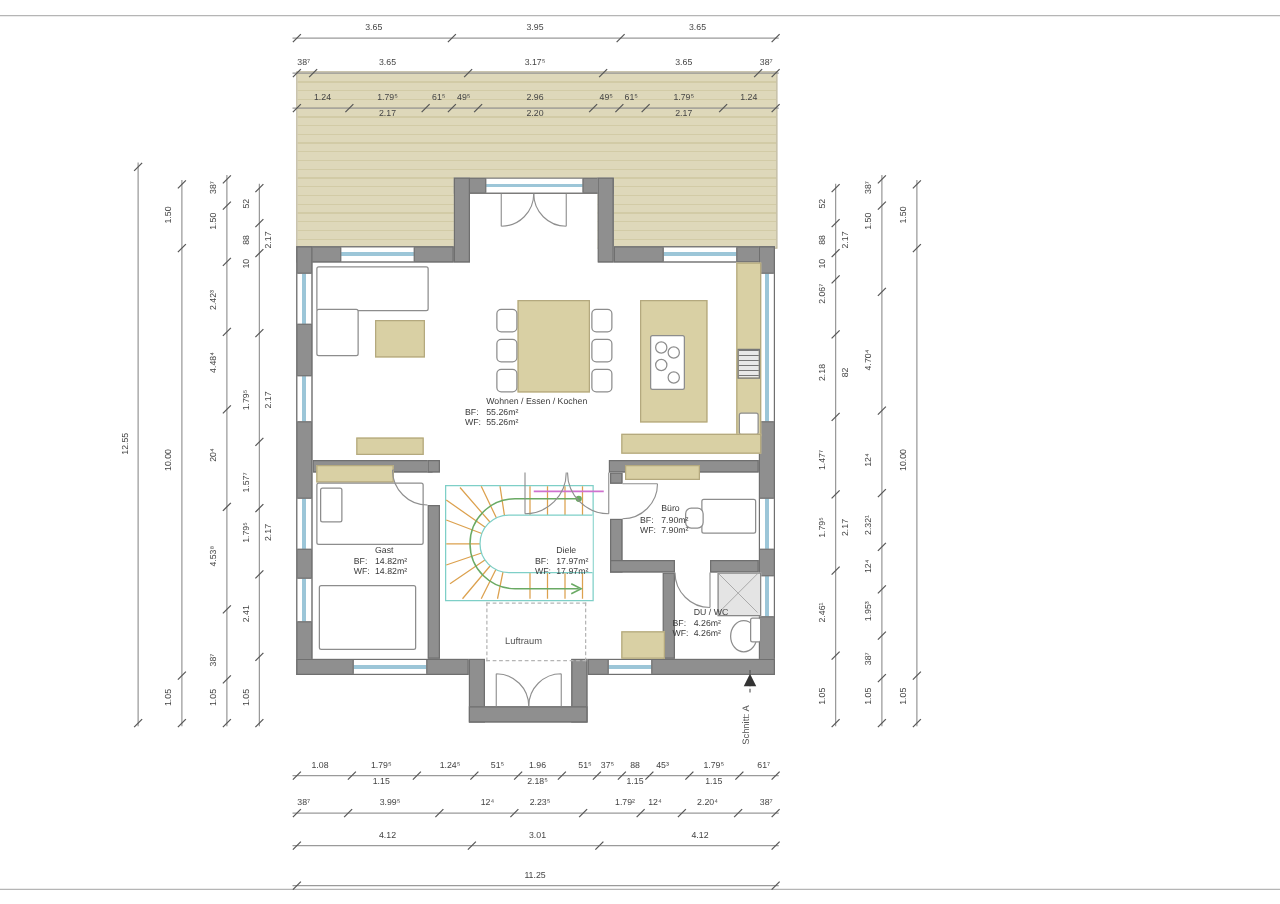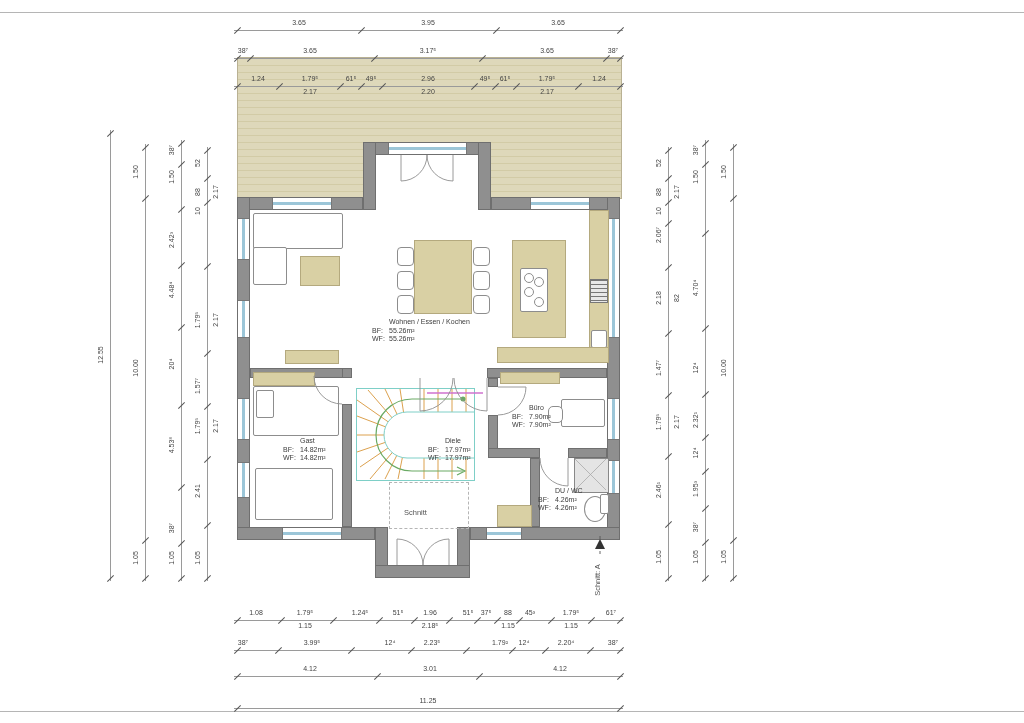--- a/index.html
+++ b/index.html
@@ -179,21 +179,21 @@
     <div class="rname">Büro</div>
     <div class="rrow"><span class="rl">BF:</span><span class="rv">7.90m²</span></div>
     <div class="rrow"><span class="rl">WF:</span><span class="rv">7.90m²</span></div>
   </div>
   <div class="room-label" style="left:538px;top:487px">
     <div class="rname">DU / WC</div>
     <div class="rrow"><span class="rl">BF:</span><span class="rv">4.26m²</span></div>
     <div class="rrow"><span class="rl">WF:</span><span class="rv">4.26m²</span></div>
   </div>
 
-  <div class="annot" style="left:404px;top:508px">Schnitt</div>
+  <div class="annot" style="left:404px;top:508px">Luftraum</div>
   <div class="annot rot" style="left:597px;top:580px">Schnitt: A</div>
 
   <div id="dims" class="abs" style="left:0;top:0;width:1024px;height:723px">
       <div class="dline" style="left: 234px; top: 30px; width: 389px; height: 1px;"></div>
       <div class="dtick" style="left: 233px; top: 30px;"></div>
       <div class="dtick" style="left: 357px; top: 30px;"></div>
       <div class="dtick" style="left: 492px; top: 30px;"></div>
       <div class="dtick" style="left: 616px; top: 30px;"></div>
       <span class="dlab" style="left: 299px; top: 19px; transform: translateX(-50%);">3.65</span>
       <span class="dlab" style="left: 428px; top: 19px; transform: translateX(-50%);">3.95</span>

